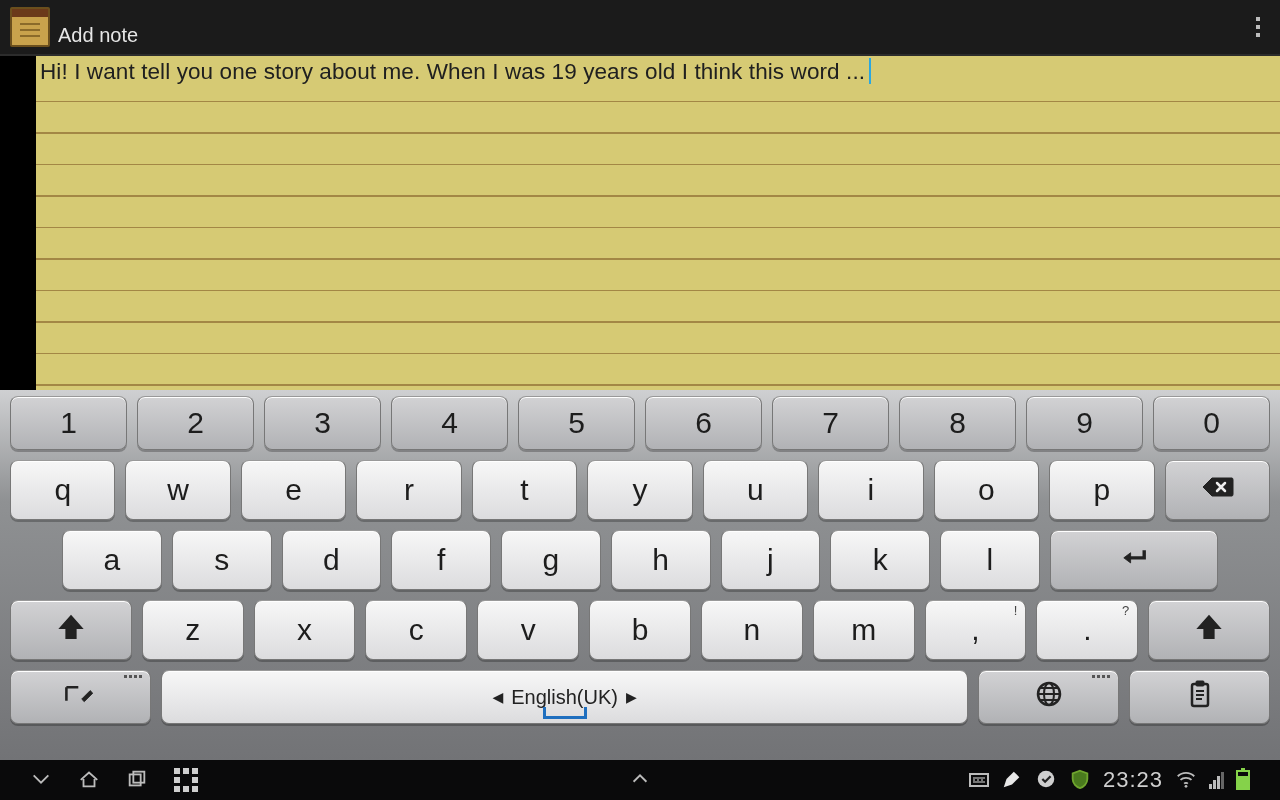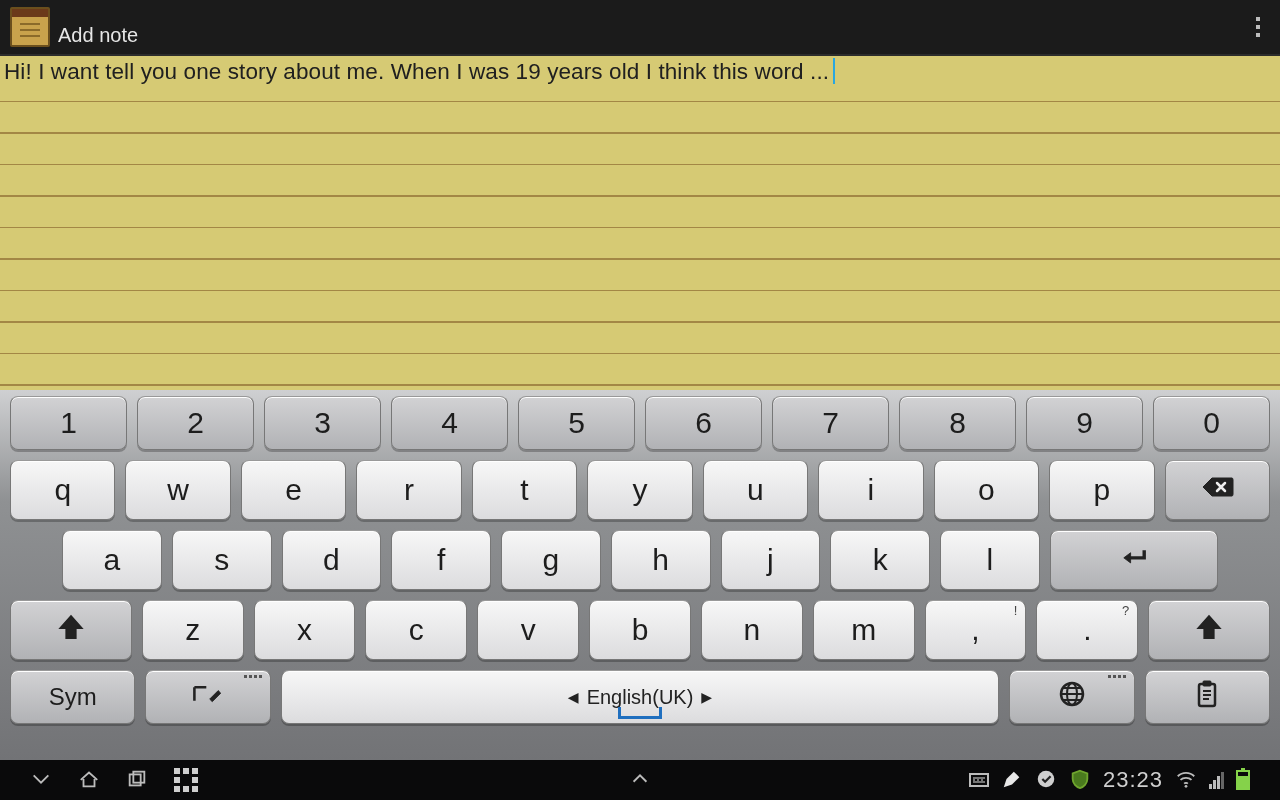--- a/index.html
+++ b/index.html
@@ -49,20 +49,21 @@
     position: relative;
     overflow: hidden;
     background-image: repeating-linear-gradient(
       to bottom,
       transparent 0px,
       transparent 30px,
       #a38745 30px,
       #a38745 31.5px
     );
     background-position: 0 15px;
+    margin-left: 36px;
   }
   .note-text{
     position:absolute; left:4px; top:2px;
     font-size: 22.5px; color:#202020;
     white-space: nowrap;
     letter-spacing: 0.1px;
   }
   .note-text .cursor{
     display:inline-block; width:2px; height:26px; background:#2aa7e0;
     vertical-align:-5px; margin-left:4px;
@@ -247,23 +248,20 @@
     <div class="key dark shift icon-shift">
       <span>
         <svg viewBox="0 0 24 24">
             <path d="M12 3 L21 13 L16 13 L16 21 L8 21 L8 13 L3 13 Z" fill="#222"></path>
           </svg>
       </span>
     </div>
   </div>
 
   <div class="row fn">
-    <div class="key dark sym">
-      <span class="sym-label">Sym</span>
-    </div>
     <div class="key dark tc">
       <span class="dots">
           <i></i>
           <i></i>
           <i></i>
           <i></i>
         </span>
       <span class="icon-tc">
         <svg viewBox="0 0 40 28">
             <path d="M4 6 L4 22 M4 6 L18 6" stroke="#222" stroke-width="3" fill="none"></path>

